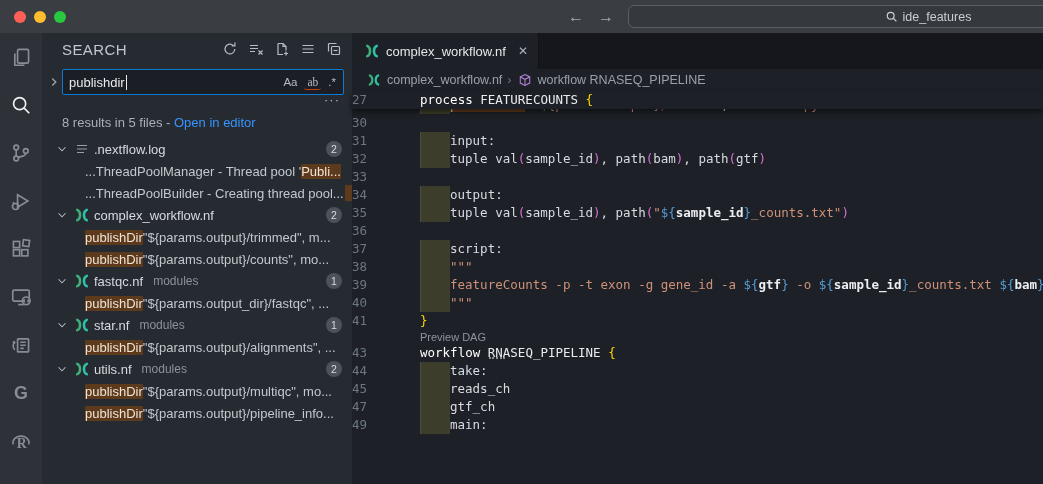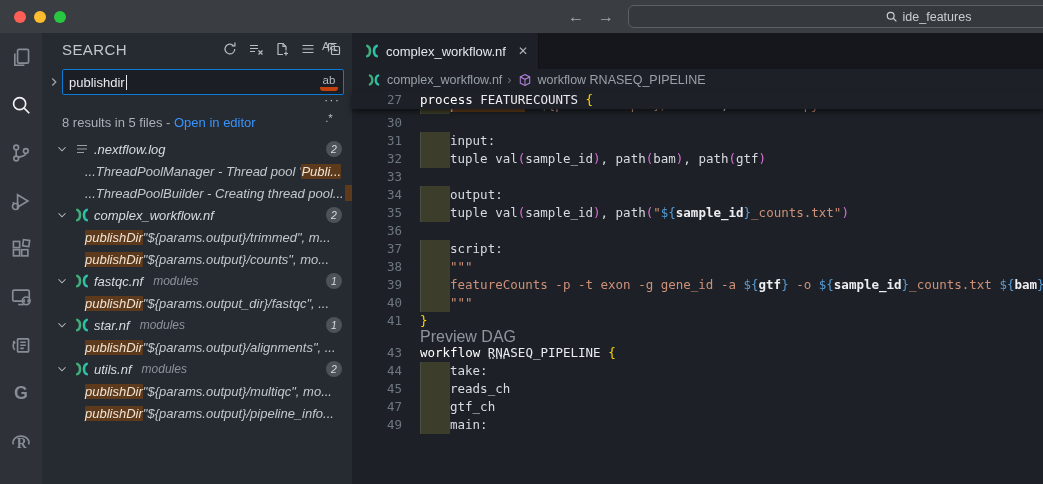--- a/index.html
+++ b/index.html
@@ -37,29 +37,29 @@
   .sb-title { font-size:15px; letter-spacing:.4px; color:#c2c7cd; }
   .sb-actions { margin-left:auto; display:flex; gap:6px; color:#b8bdc4; }
   .sb-actions .abtn { width:20px; height:20px; display:flex; align-items:center; justify-content:center; border-radius:4px; }
 
   .search-row { display:flex; align-items:flex-start; padding:4px 8px 0 4px; }
   .expander { width:16px; height:26px; display:flex; align-items:center; justify-content:center; color:#9aa0a7; }
   .search-input { flex:1; height:26px; background:var(--inputbg); border:1px solid #0a7ad4; border-radius:2px;
                   display:flex; align-items:center; padding:0 4px 0 6px; color:#e8eaee; }
   .si-text { white-space:pre; }
   .caret { width:1px; height:15px; background:#e8eaee; margin-left:1px; }
-  .si-toggles { margin-left:auto; display:flex; gap:20px; align-items:center; color:#b6bbc2; font-size:11.5px;flex-direction:column; }
+  .si-toggles { margin-left:auto; display:flex; gap:4px; align-items:center; color:#b6bbc2; font-size:11.5px; }
   .si-toggles .tgl { padding:1px 3px; border-radius:3px; }
-  .tgl.word-toggle { border-bottom:4px solid #c2410c; }
+  .tgl.word-toggle { border-bottom:1px solid #c2410c;font-family:Liberation Serif, serif; }
   .more-dots { text-align:right; padding:0 12px; color:#b8bdc4; font-size:13px; letter-spacing:1px; height:14px; line-height:10px; }
 
   .summary { padding:6px 12px 4px 20px; color:#aab0b7; }
   .summary a { color:#3794ff; text-decoration:none; }
 
-  .tree { margin-top:4px;font-style:italic; }
+  .tree { margin-top:4px; }
   .trow { position:relative; height:22px; display:flex; align-items:center; white-space:nowrap; overflow:hidden; }
   .trow.file { padding-left:12px; gap:4px; }
   .trow.match { padding-left:43px; padding-right:8px; }
   .chev { width:16px; height:16px; display:flex; align-items:center; justify-content:center; color:#b9bec5; flex:0 0 auto; }
   .ficon { width:16px; height:16px; flex:0 0 auto; display:flex; align-items:center; justify-content:center; }
   .fname { color:#d7dae0; }
   .fdesc { color:#8b929b; font-size:12px; margin-left:6px; }
   .badge { position:absolute; right:10px; top:3px; min-width:16px; height:16px; border-radius:9px; background:#4d5259;
            color:#d8dbdf; font-size:10.5px; display:flex; align-items:center; justify-content:center; padding:0 5px; }
   .mtext { color:#c3c8ce; }
@@ -71,30 +71,30 @@
   .tabstrip { height:36px; background:var(--tabstrip); display:flex; }
   .tab { height:36px; background:var(--editor); display:flex; align-items:center; gap:6px; padding:0 10px 0 12px;
          color:#e4e7eb; font-size:13px; border-right:1px solid #101216; }
   .tab .close { color:#aeb3ba; font-size:12px; margin-left:6px; }
   .breadcrumbs { height:22px; display:flex; align-items:center; gap:5px; padding-left:14px; color:#9aa0a8; font-size:12.5px; }
   .bc-sep { color:#6d737b; }
 
   .code { position:absolute; top:58px; left:0; right:0; bottom:0; font-family:"DejaVu Sans Mono", monospace;
           font-size:12.5px; color:#d8dce2; }
   .cline { height:18px; line-height:18px; display:flex; white-space:pre; }
-  .gutter { width:50px; text-align:right; color:#6e7781; flex:0 0 auto; }
+  .gutter { width:50px; text-align:left; color:#6e7781; flex:0 0 auto; }
   .lpad { width:18px; flex:0 0 auto; }
   .ltext { position:relative; }
   .guide { box-shadow:inset 1px 0 0 #3a3f46; }
   .indent-block { display:inline-block; width:30px; height:18px; vertical-align:top; background:#3c3d2a;
                   box-shadow:inset 1px 0 0 #4a4f45; }
   .sticky { position:relative; z-index:3; background:var(--editor); box-shadow:0 3px 5px rgba(0,0,0,.5); }
   .sliver { height:5px; overflow:hidden; position:relative; z-index:1; }
   .sliver .inner { margin-top:-13px; }
-  .lens { height:14px; line-height:14px; font-size:16px; color:#8f959d; font-family:"Liberation Sans", sans-serif; }
+  .lens { height:14px; line-height:14px; font-size:11px; color:#8f959d; font-family:"Liberation Sans", sans-serif; }
 
   .tk-kw { color:#ffffff; }
   .tk-pl { color:#d8dce2; }
   .tk-fn { color:#e8eaee; }
   .tk-fnh { color:#e8eaee; position:relative; }
   .tk-fnh::after { content:""; position:absolute; left:1px; bottom:1px; width:16px; border-bottom:2px dotted #8a8f96; }
   .tk-b1 { color:#ffd602; }
   .tk-b2 { color:#d670d6; }
   .tk-str { color:#ce9178; }
   .tk-ip { color:#569cd6; }

